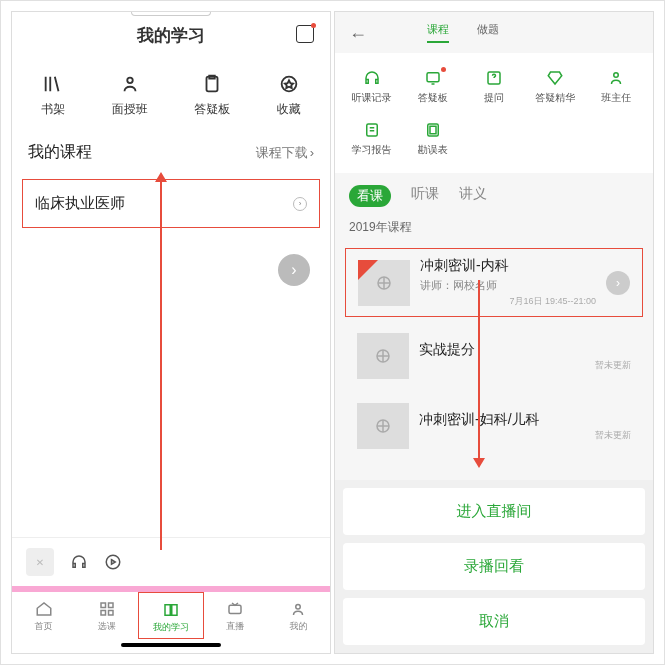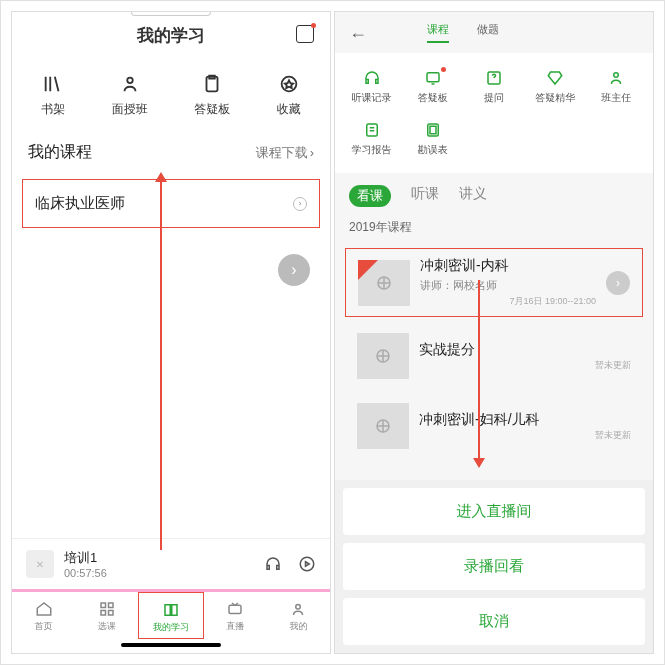--- a/index.html
+++ b/index.html
@@ -25,21 +25,21 @@
 .chevron-right { width:14px; height:14px; border:1px solid #bbb; border-radius:50%; display:flex; align-items:center; justify-content:center; font-size:8px; color:#888; }
 .big-circle { width:32px; height:32px; background:#bbb; border-radius:50%; display:flex; align-items:center; justify-content:center; color:#fff; font-size:12px; margin:20px 20px 20px auto; }
 .big-circle::before { content:'›'; font-size:16px; }
 .spacer { flex:1; }
 .now-playing { display:flex; align-items:center; padding:10px 14px; gap:10px; border-top:1px solid #eee; }
 .np-thumb { width:28px; height:28px; background:#eee; border-radius:4px; display:flex; align-items:center; justify-content:center; color:#bbb; font-size:10px; }
 .np-text { flex:1; }
 .np-title { font-size:13px; color:#222; }
 .np-time { font-size:11px; color:#888; }
 .np-ctrl { width:18px; height:18px; color:#555; margin-left:6px; }
-.bottom-nav { display:flex; border-top:3px solid #f9a8d4; }
+.bottom-nav { display:flex; border-top:6px solid #f9a8d4; }
 .nav-item { flex:1; display:flex; flex-direction:column; align-items:center; padding:8px 0 4px; gap:2px; cursor:pointer; }
 .nav-icon { width:18px; height:18px; color:#888; }
 .nav-label { font-size:9px; color:#888; }
 .nav-item.active .nav-icon, .nav-item.active .nav-label { color:#2aa738; }
 .nav-item.highlighted { border:1.5px solid #e74c3c; }
 .home-indicator { width:100px; height:4px; background:#000; border-radius:2px; margin:4px auto 6px; }
 
 .right-phone { background:#f6f6f6; display:flex; flex-direction:column; }
 .r-header { display:flex; align-items:center; padding:10px 14px; gap:20px; }
 .back-arrow { font-size:18px; color:#666; }
@@ -129,24 +129,20 @@
       <span class="section-link"><span>课程下载</span> ›</span>
     </div>
     <div class="course-box">
       <span class="course-name">临床执业医师</span>
       <span class="chevron-right">›</span>
     </div>
     <div class="big-circle"></div>
     <div class="spacer"></div>
     <div class="now-playing">
       <span class="np-thumb">✕</span>
-      <div class="np-text">
-        <div class="np-title">培训1</div>
-        <div class="np-time">00:57:56</div>
-      </div>
       <span class="np-ctrl"><svg viewBox="0 0 24 24" fill="none" stroke="currentColor" stroke-width="2">
             <path d="M4 14v-2a8 8 0 0116 0v2M4 14h3v5H4zM20 14h-3v5h3z"></path>
           </svg></span>
       <span class="np-ctrl"><svg viewBox="0 0 24 24" fill="none" stroke="currentColor" stroke-width="2">
             <circle cx="12" cy="12" r="9"></circle>
             <path d="M10 9l5 3-5 3z"></path>
           </svg></span>
     </div>
     <div class="bottom-nav">
       <div class="nav-item">
@@ -255,21 +251,21 @@
       <div class="lesson-thumb">
           <span class="corner-badge"></span>
           <svg viewBox="0 0 24 24" fill="none" stroke="#aaa" stroke-width="2">
             <circle cx="12" cy="12" r="8"></circle>
             <path d="M12 4v16M4 12h16"></path>
           </svg>
         </div>
       <div class="lesson-body">
         <div class="lesson-title">冲刺密训-内科</div>
         <div class="lesson-teacher">讲师：网校名师</div>
-        <div class="lesson-time">7月16日 19:00--21:00</div>
+        <div class="lesson-time">7月16日 19:45--21:00</div>
       </div>
       <span class="lesson-go">›</span>
     </div>
     <div class="lesson">
       <div class="lesson-thumb">
           <svg viewBox="0 0 24 24" fill="none" stroke="#aaa" stroke-width="2">
             <circle cx="12" cy="12" r="8"></circle>
             <path d="M12 4v16M4 12h16"></path>
           </svg>
         </div>

